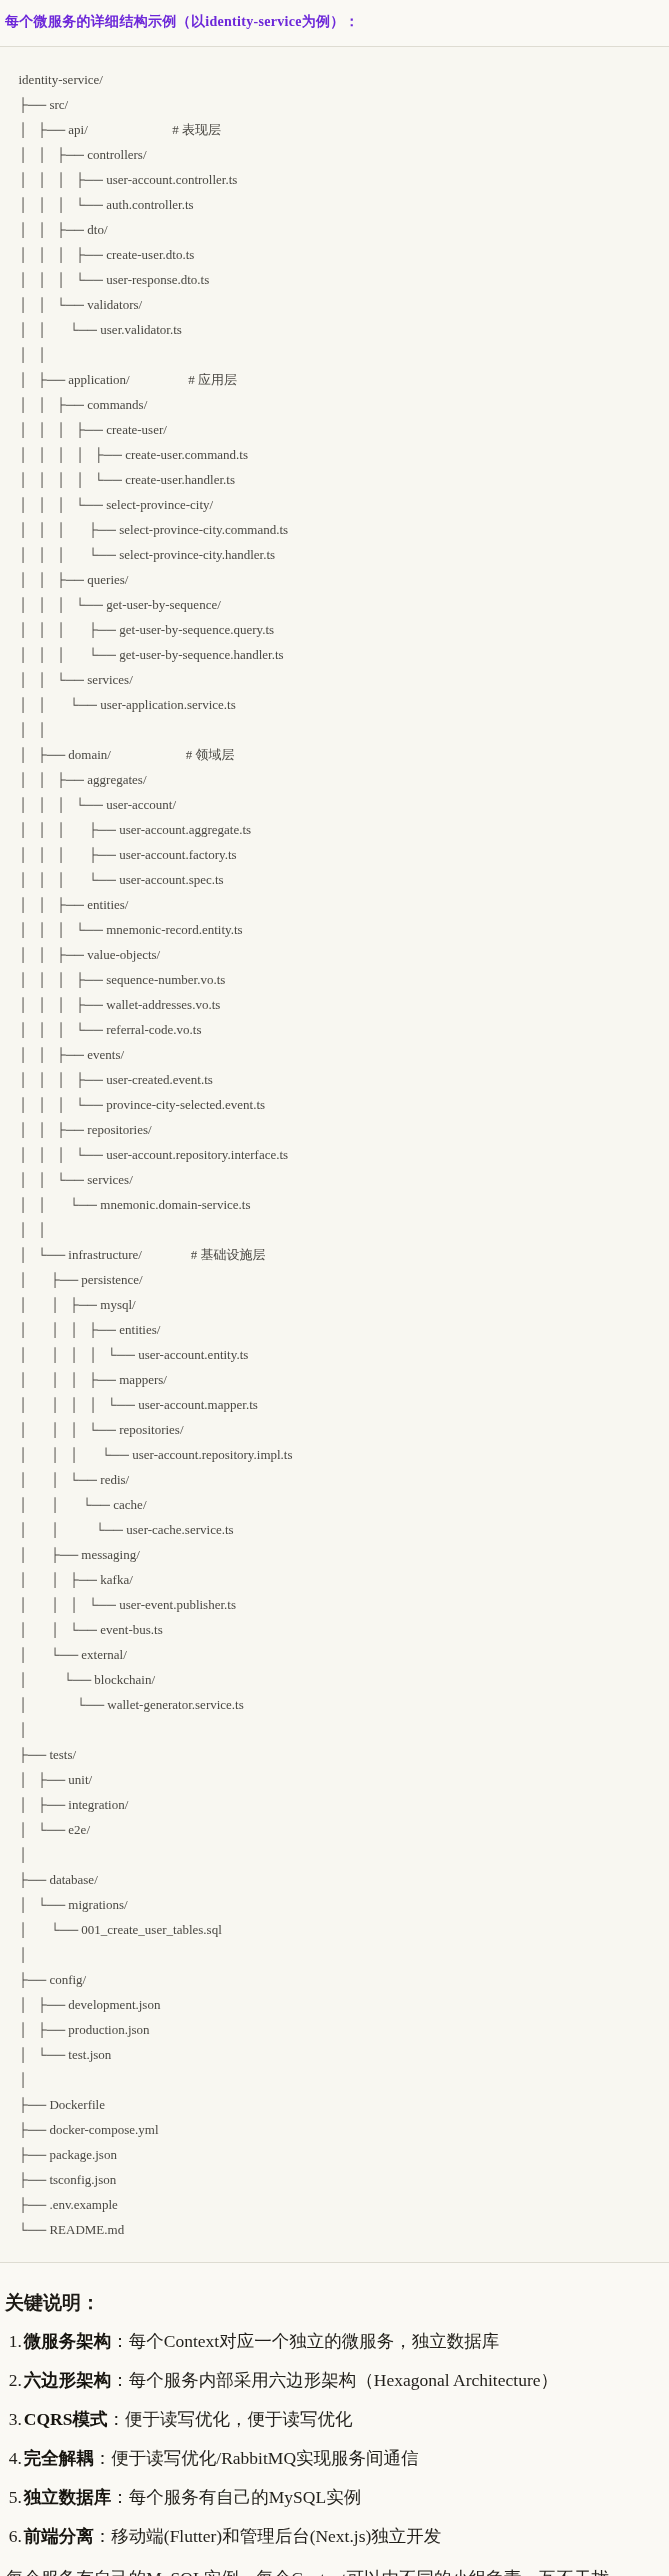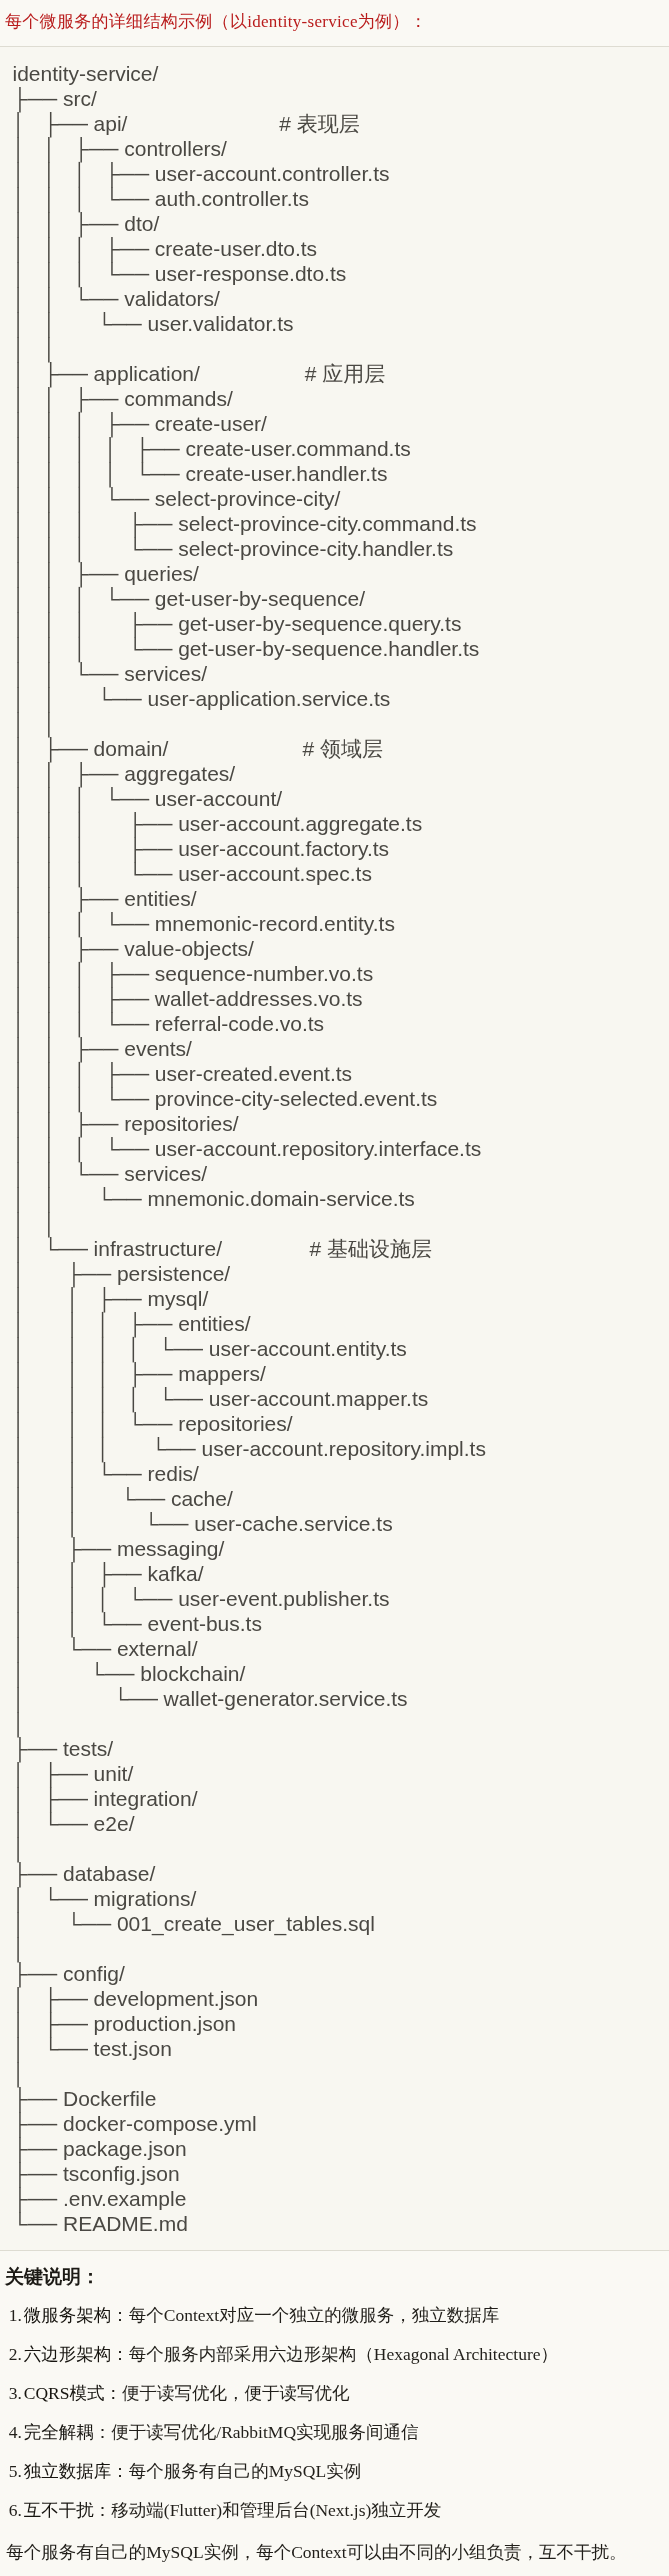--- a/index.html
+++ b/index.html
@@ -10,70 +10,70 @@
     width: 669px;
     height: 2576px;
     background: #FAF9F4;
     color: #211F1A;
     font-family: "Liberation Serif", "DejaVu Serif", serif;
     overflow: hidden;
   }
   .doc-title {
     margin: 0;
     padding: 11.3px 5px 0 5px;
-    font-size: 17px;
+    font-size: 14px;
     line-height: 22.5px;
-    font-weight: 400;
-    color: #b91c1c;
+    font-weight: 700;
+    color: #6d28d9;
     letter-spacing: 0.3px;
   }
   .title-spacer {
     height: 12.5px;
   }
   .code-block {
     box-sizing: border-box;
     width: 669px;
     background: #F8F7F1;
     border-top: 0.6px solid #DEDCD2;
     border-bottom: 0.6px solid #DEDCD2;
     padding: 13.8px 0 13.8px 12.5px;
     margin: 0;
   }
   .code-block pre {
-    margin: 0;
-    font-family: Liberation Sans, sans-serif;
-    font-size: 21px;
+    margin: 6px;
+    font-family: Liberation Serif, serif;
+    font-size: 13px;
     line-height: 25px;
     color: #4A4843;
     white-space: pre;
     tab-size: 4;
   }
   .notes {
     padding: 0 5px 0 5px;
   }
   .notes-heading {
-    margin: 12px 0 0 0;
+    margin: 26px 0 0 0;
     font-size: 19px;
     line-height: 27.5px;
     font-weight: 700;
     color: #1C1A15;
   }
   .note-item {
     margin: 12px 0 0 0;
     padding-left: 3.8px;
     font-size: 17.5px;
     line-height: 27px;
     color: #211F1A;
   }
   .note-item .note-num {
     display: inline;
     margin-right: 1.9px;
   }
   .note-item strong {
-    font-weight: 400;
+    font-weight: 700;
     color: #16140F;
   }
   .notes-footer {
     margin: 14.4px 0 0 0;
     padding-left: 1.3px;
     font-size: 17.5px;
     line-height: 27px;
     color: #211F1A;
   }
 </style>
@@ -191,18 +191,18 @@
 
   <div class="note-item">
     <span class="note-num">4.</span><strong>完全解耦</strong><span>：便于读写优化/RabbitMQ实现服务间通信</span>
   </div>
 
   <div class="note-item">
     <span class="note-num">5.</span><strong>独立数据库</strong><span>：每个服务有自己的MySQL实例</span>
   </div>
 
   <div class="note-item">
-    <span class="note-num">6.</span><strong>互不干扰</strong><span>：移动端(Flutter)和管理后台(Next.js)独立开发</span>
+    <span class="note-num">6.</span><strong>前端分离</strong><span>：移动端(Flutter)和管理后台(Next.js)独立开发</span>
   </div>
 
   <p class="notes-footer">每个服务有自己的MySQL实例，每个Context可以由不同的小组负责，互不干扰。</p>
 </div>
 
 
 </body></html>

